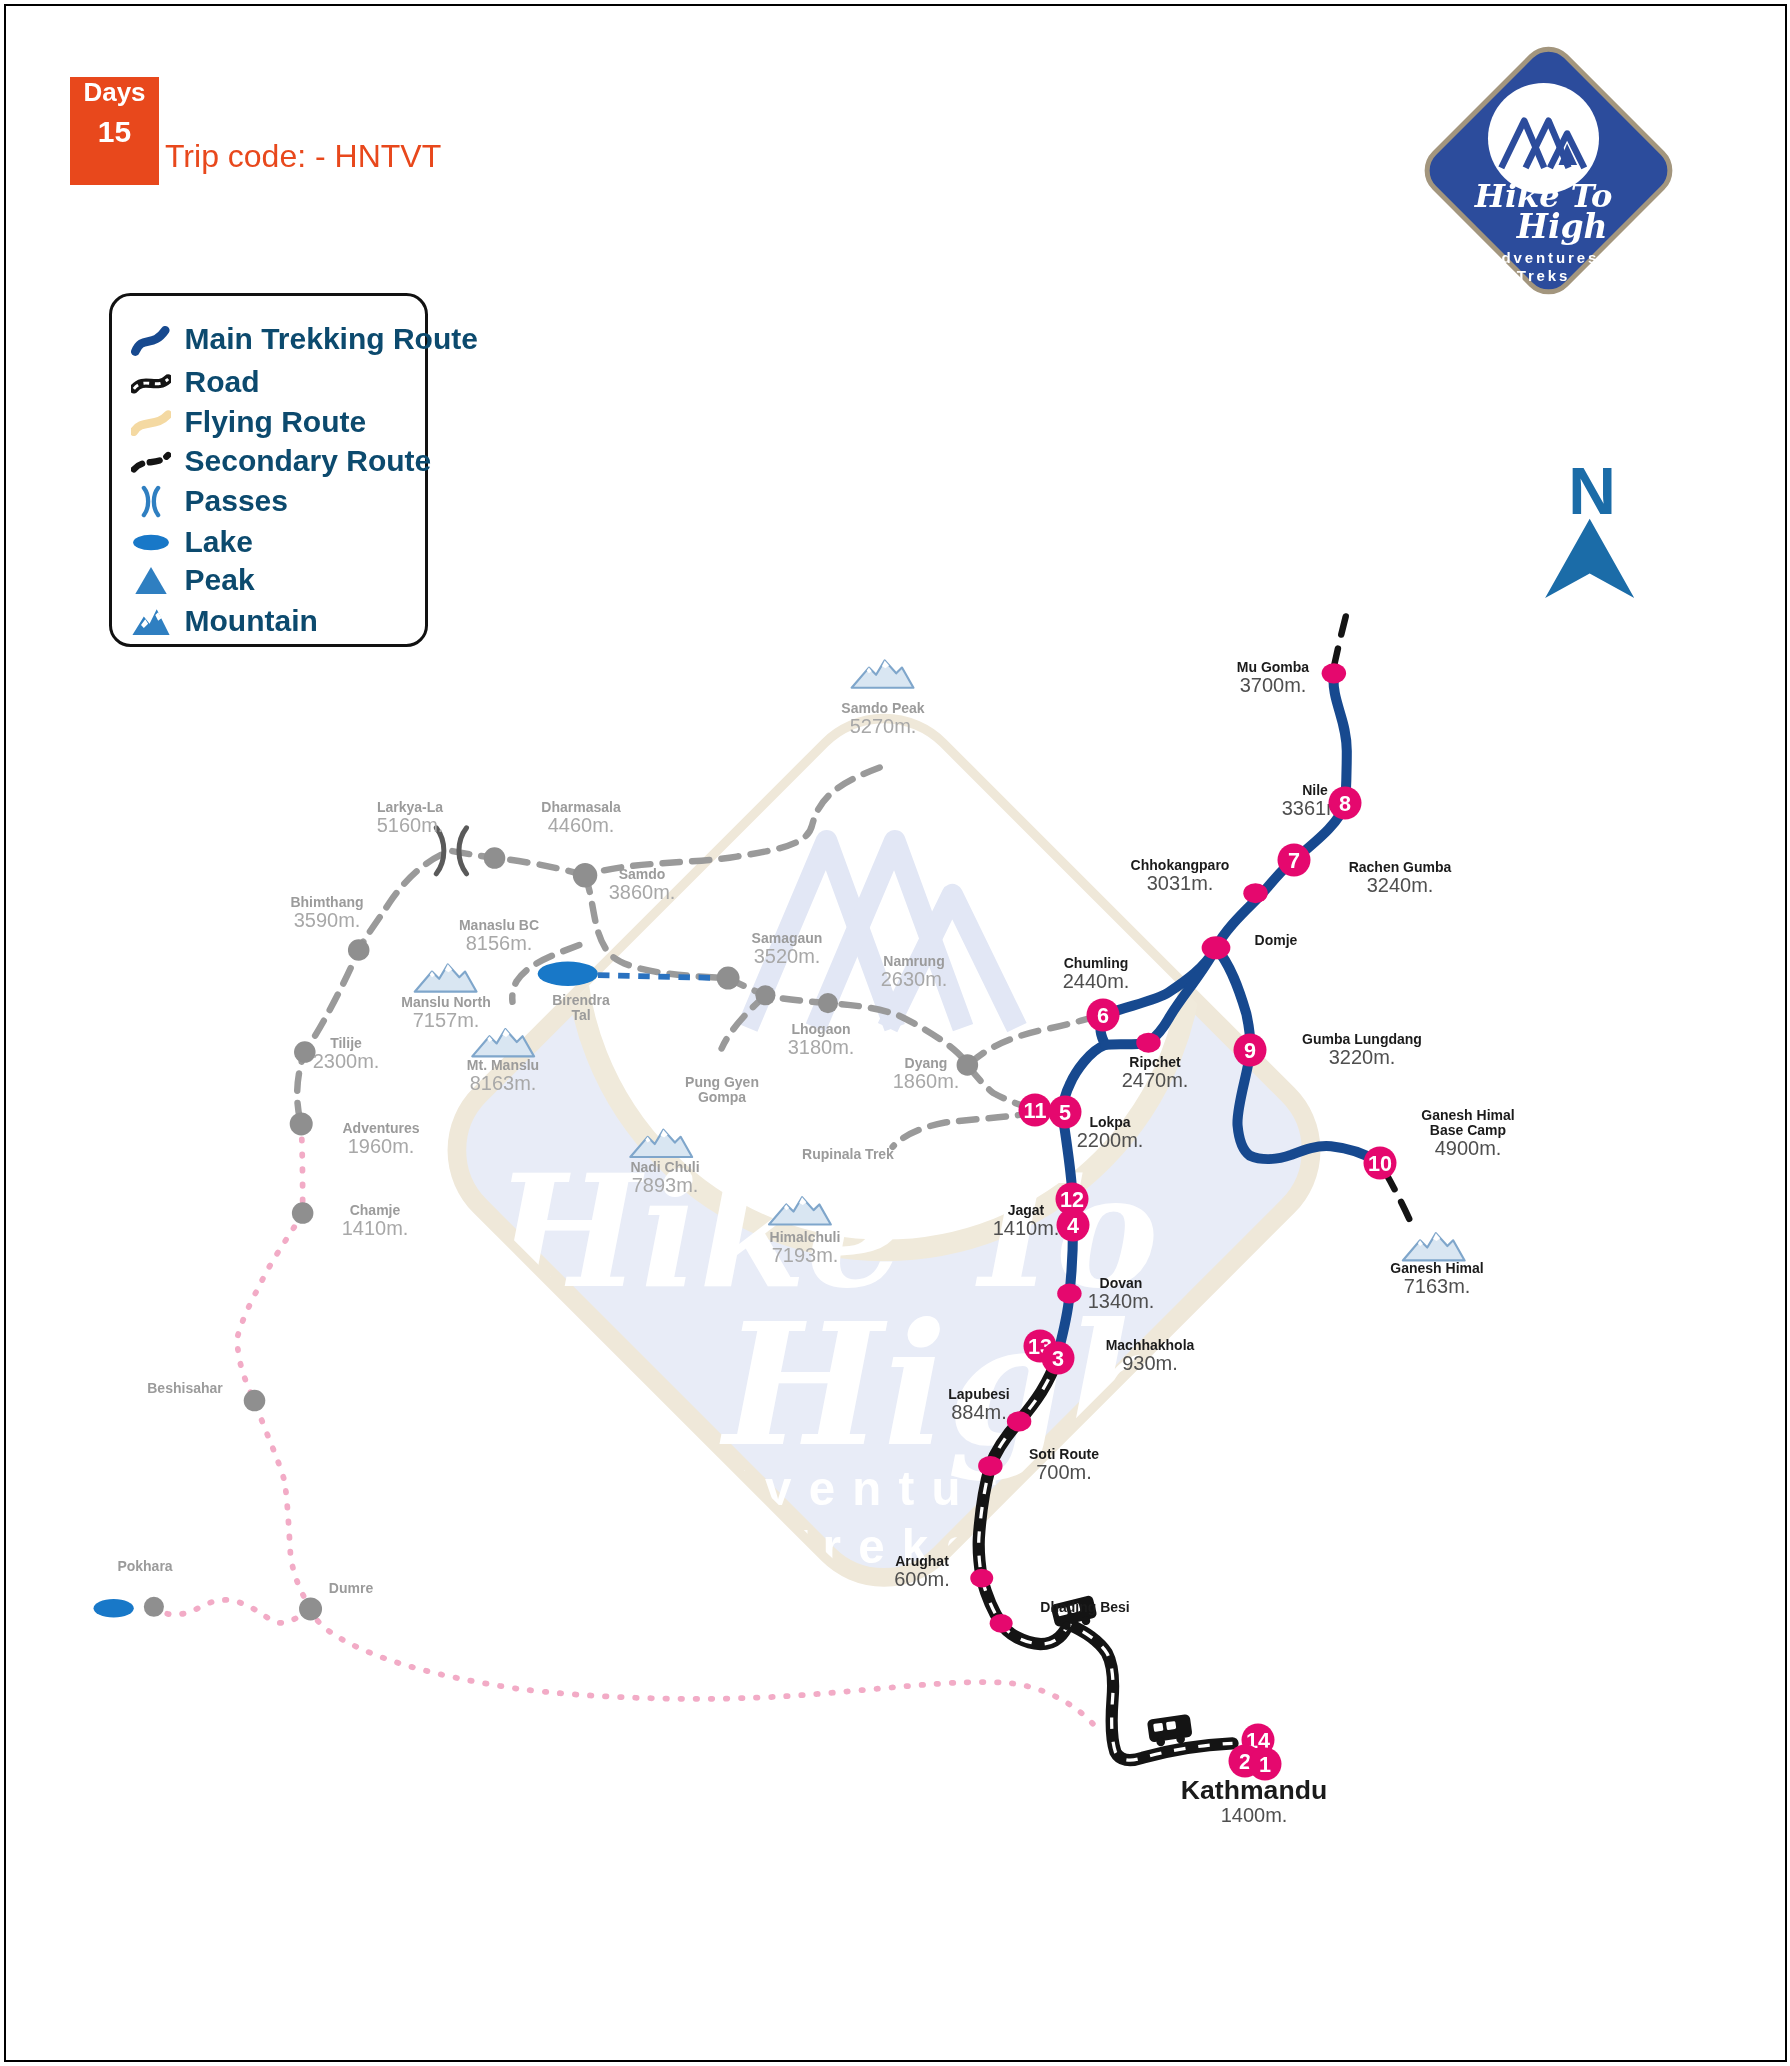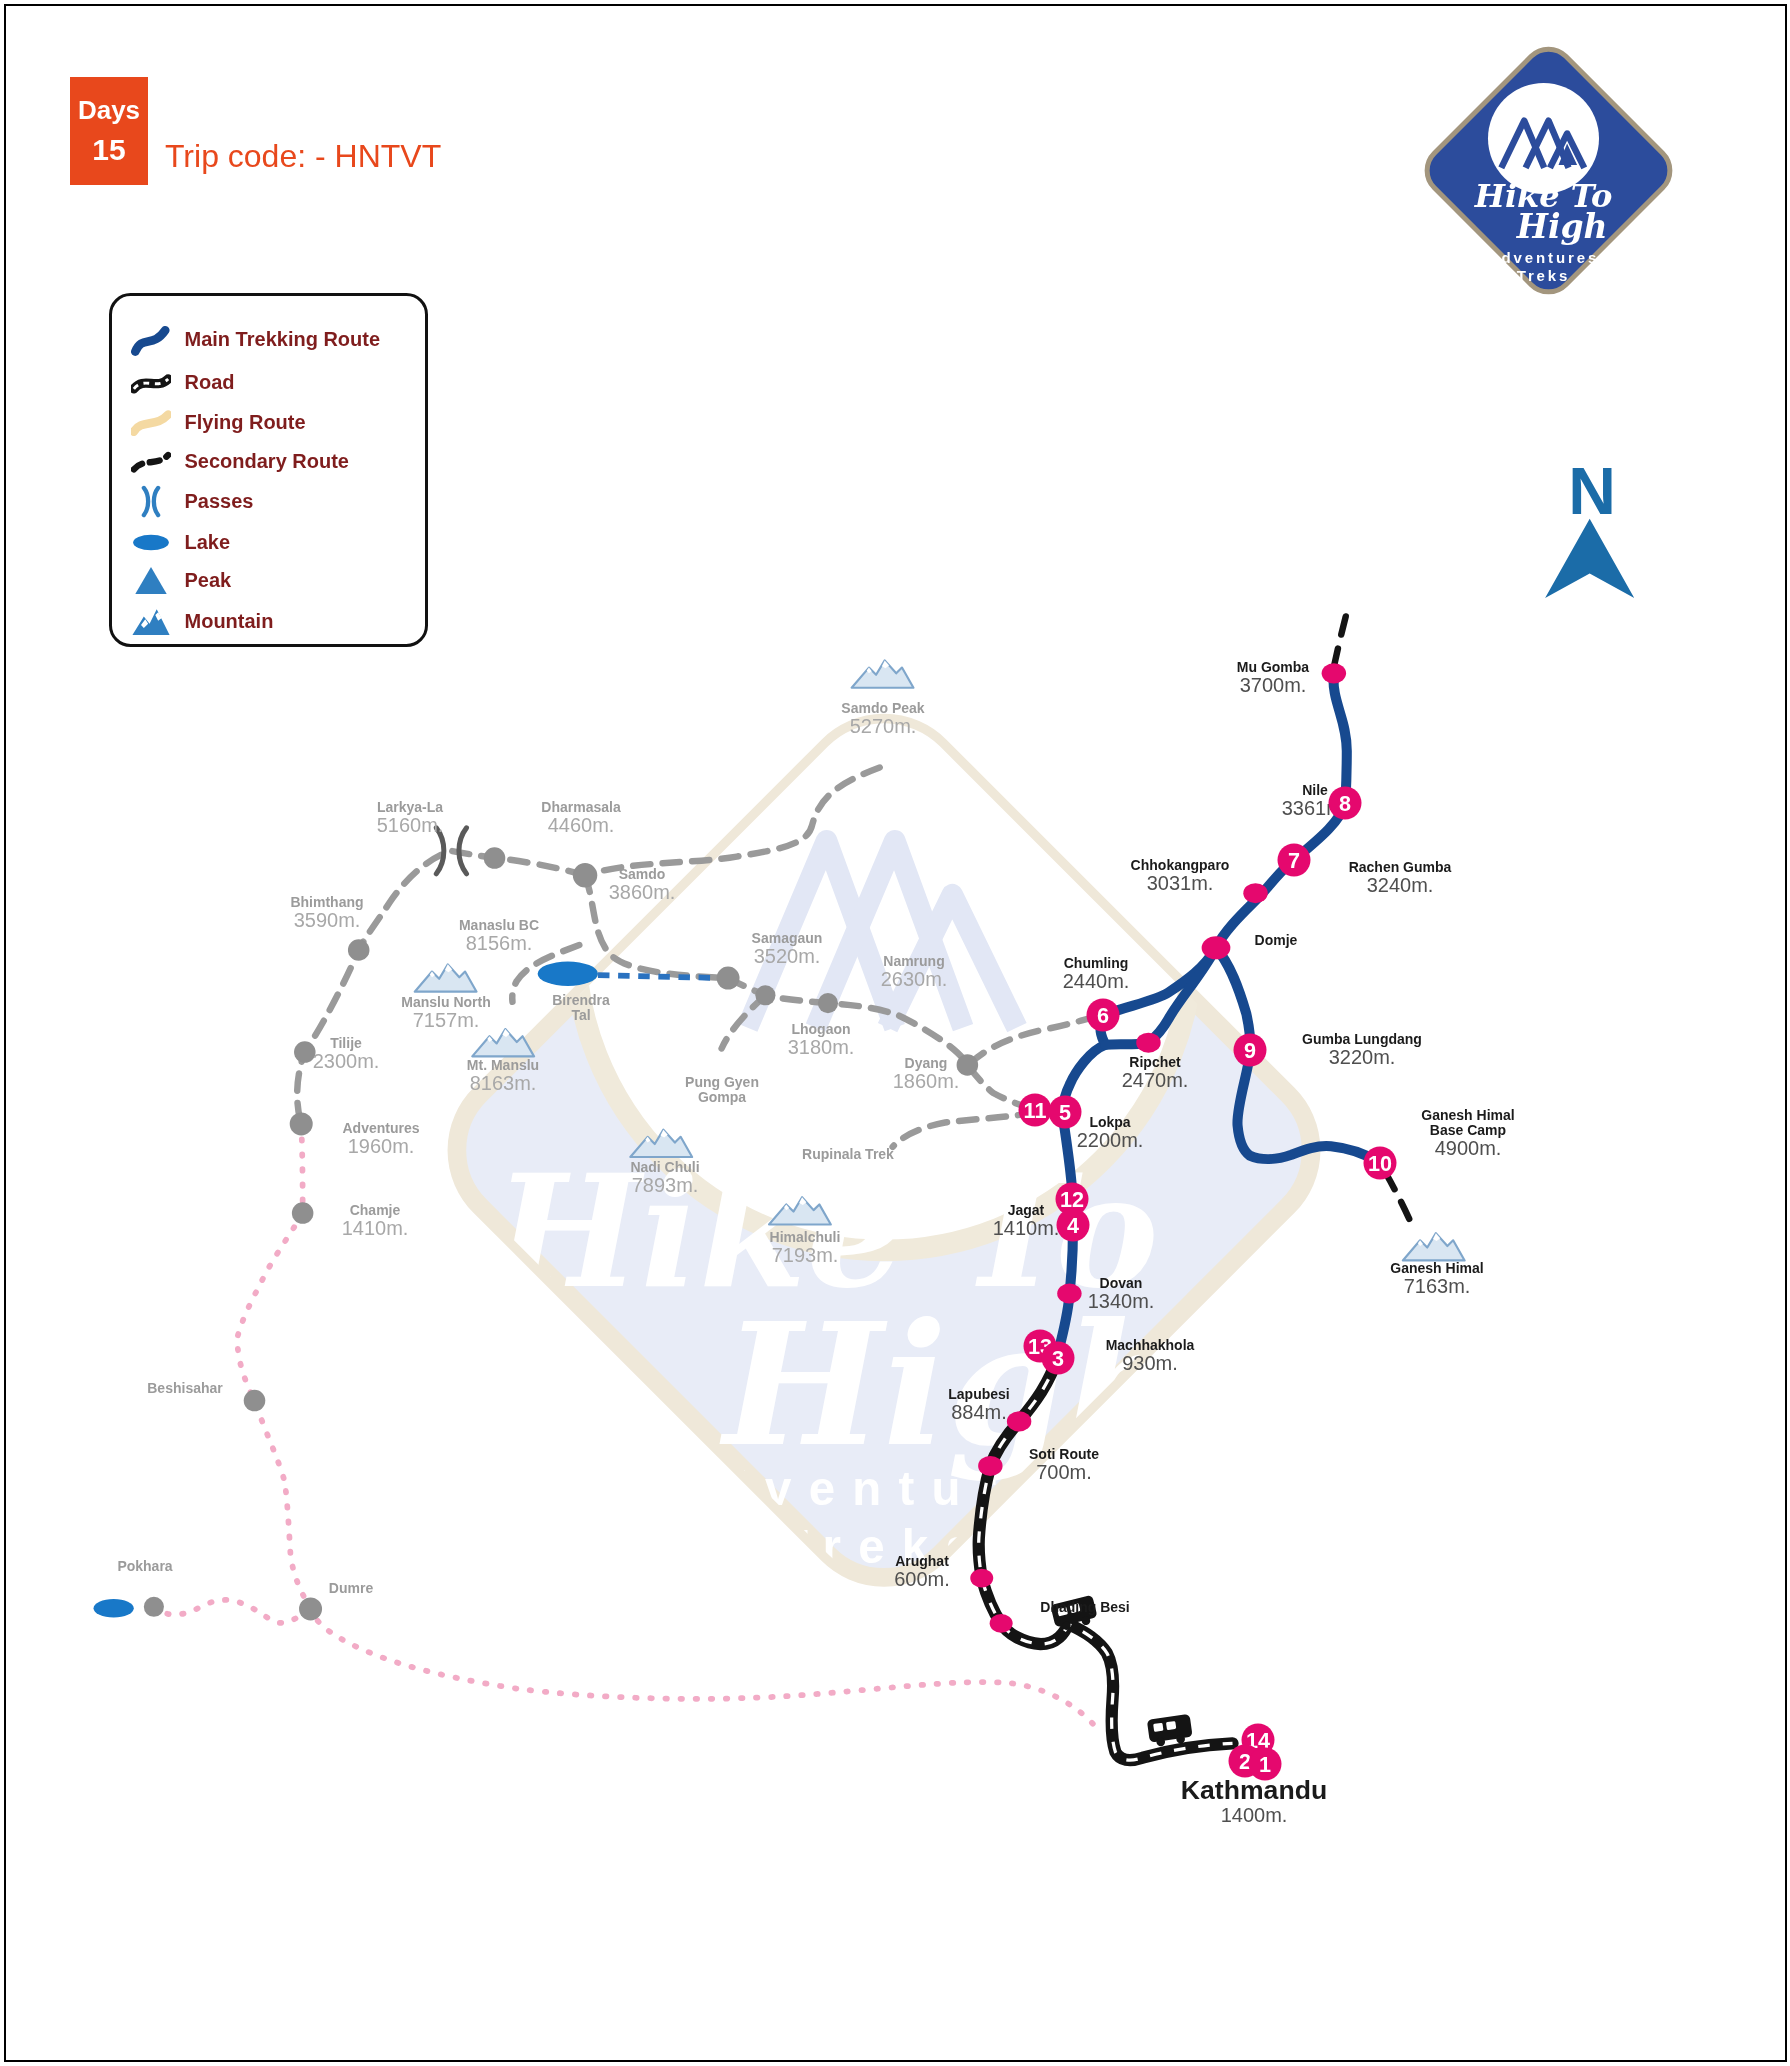--- a/index.html
+++ b/index.html
@@ -2,34 +2,34 @@
 <html style="font-size:11.5px"><head>
 <meta charset="utf-8">
 <style>
   html,body{margin:0;padding:0;background:#fff;}
   #page{position:relative;width:1791px;height:2066px;background:#ffffff;overflow:hidden;
         font-family:"Liberation Sans", sans-serif;}
   #frame{position:absolute;inset:3.6px;border:2.2px solid #000;pointer-events:none;z-index:50;}
   svg.map{position:absolute;left:0;top:0;z-index:1;}
 
   
-  .days-box{position:absolute;left:70px;top:77px;width:78px;height:108px;background:#E8481C;
-            color:#fff;display:flex;flex-direction:column;align-items:center;justify-content:center;
+  .days-box{position:absolute;left:70px;top:77px;width:89px;height:108px;background:#E8481C;
+            color:#fff;display:flex;flex-direction:column;align-items:center;
             gap:7.2px;font-weight:bold;z-index:10;}
   .days-box .d1{font-size:26px;}
   .days-box .d2{font-size:30px;}
   .title{position:absolute;left:164px;top:85px;font-size:39px;font-weight:bold;color:#169A45;z-index:10;}
   .tripcode{position:absolute;left:165px;top:138px;font-size:32px;color:#E8481C;z-index:10;text-align:center;}
 
   
   .legend{position:absolute;left:109px;top:293px;width:313px;height:348px;background:#fff;
           border:3.6px solid #111;border-radius:21.6px;z-index:10;padding:0;}
   .legend .row{position:absolute;left:16px;display:flex;align-items:center;height:34px;}
   .legend .icon{width:45px;height:34px;flex:0 0 45px;display:flex;align-items:center;justify-content:center;}
-  .legend .lab{font-size:20px;font-weight:bold;color:#7f1d1d;margin-left:11.5px;white-space:nowrap;}
+  .legend .lab{font-size:30px;font-weight:bold;color:#0c4a6e;margin-left:11.5px;white-space:nowrap;}
 
   
   .plabel{position:absolute;transform:translateX(-50%);text-align:center;line-height:1.04;
           white-space:nowrap;z-index:6;}
   .plabel .pname{font-weight:bold;font-size:14px;color:#1b1b1b;}
   .plabel .pelev{font-size:20px;color:#4f4f4f;margin-top:0.7px;}
   .plabel.gray .pname{color:#9b9b9b;}
   .plabel.gray .pelev{color:#a8a8a8;}
   .plabel.big .pname{font-size:26.6px;}
 

